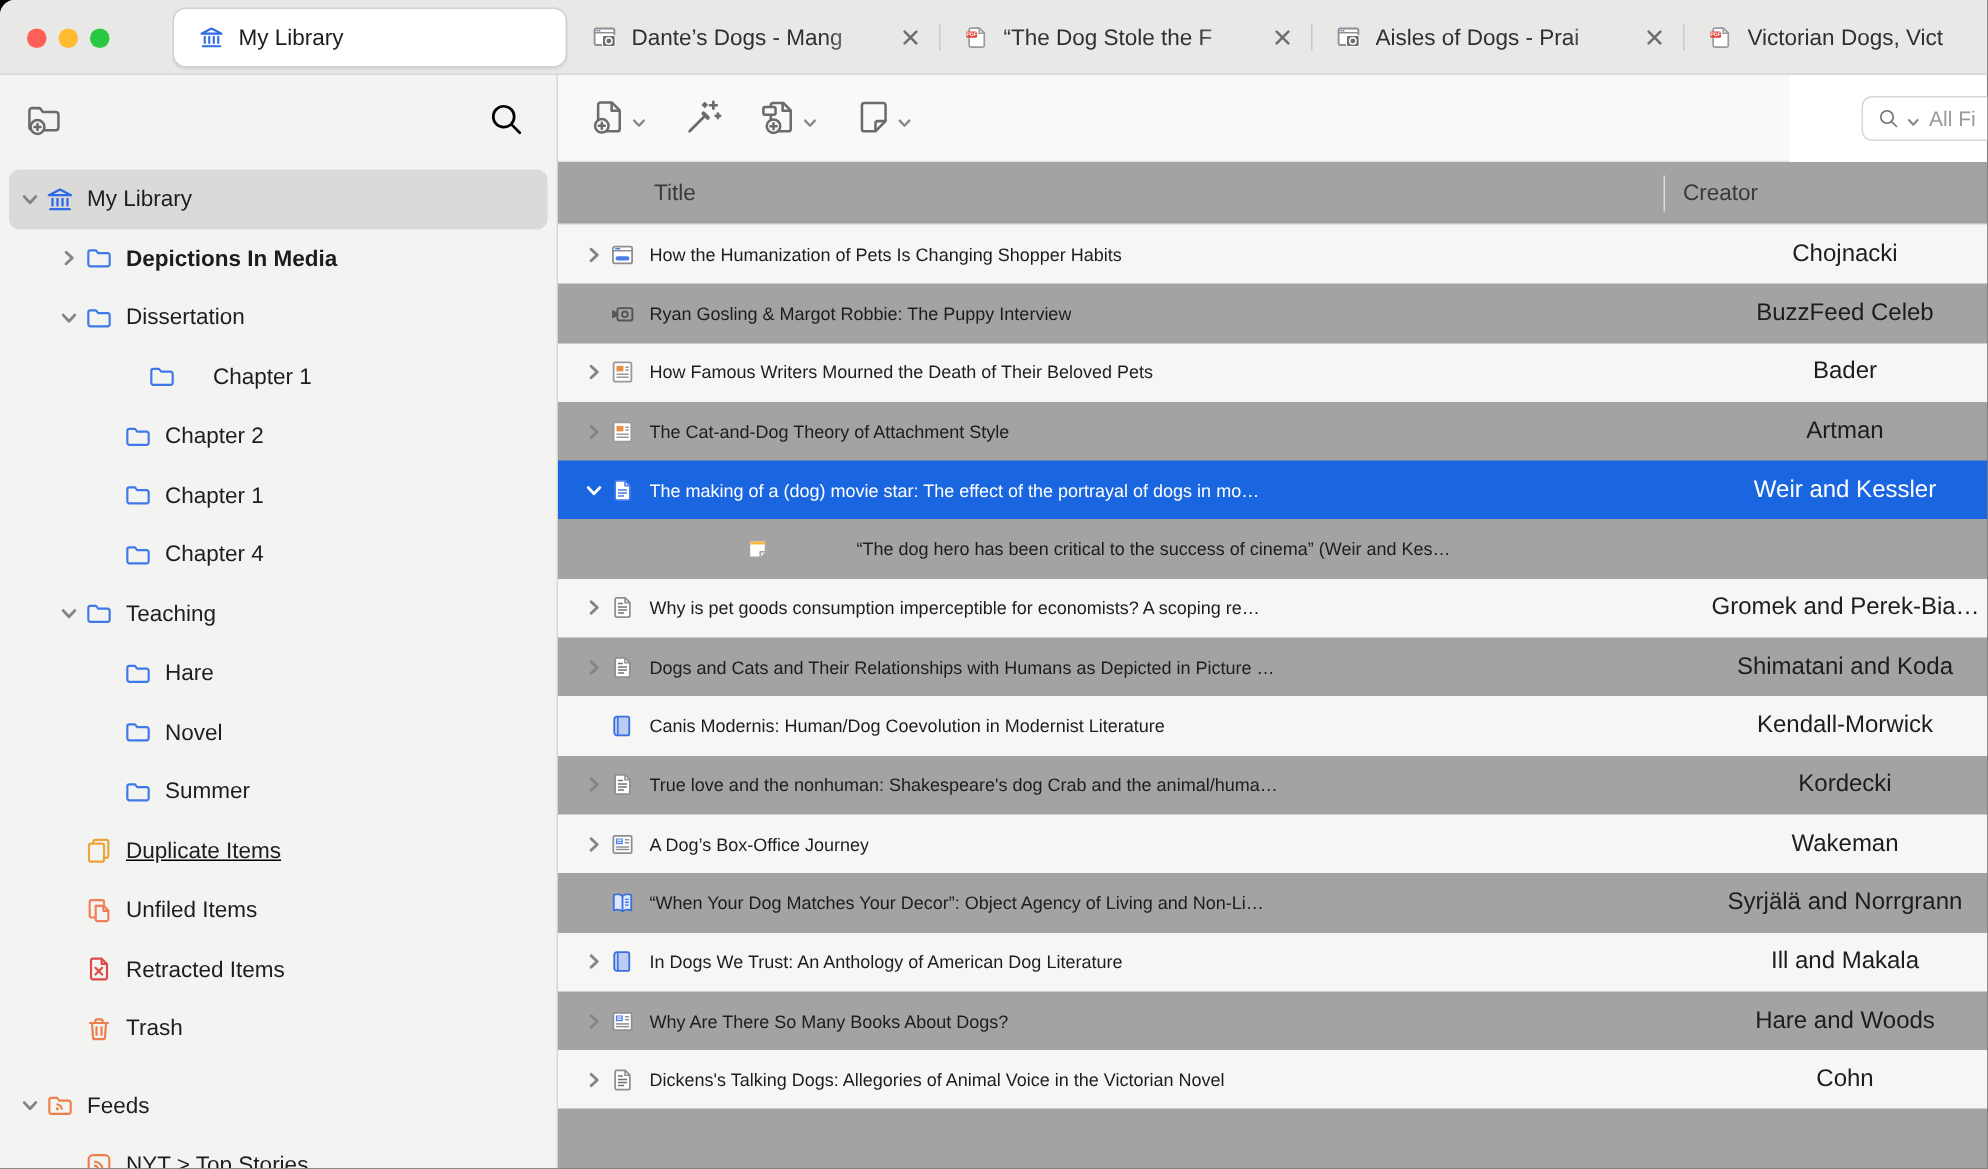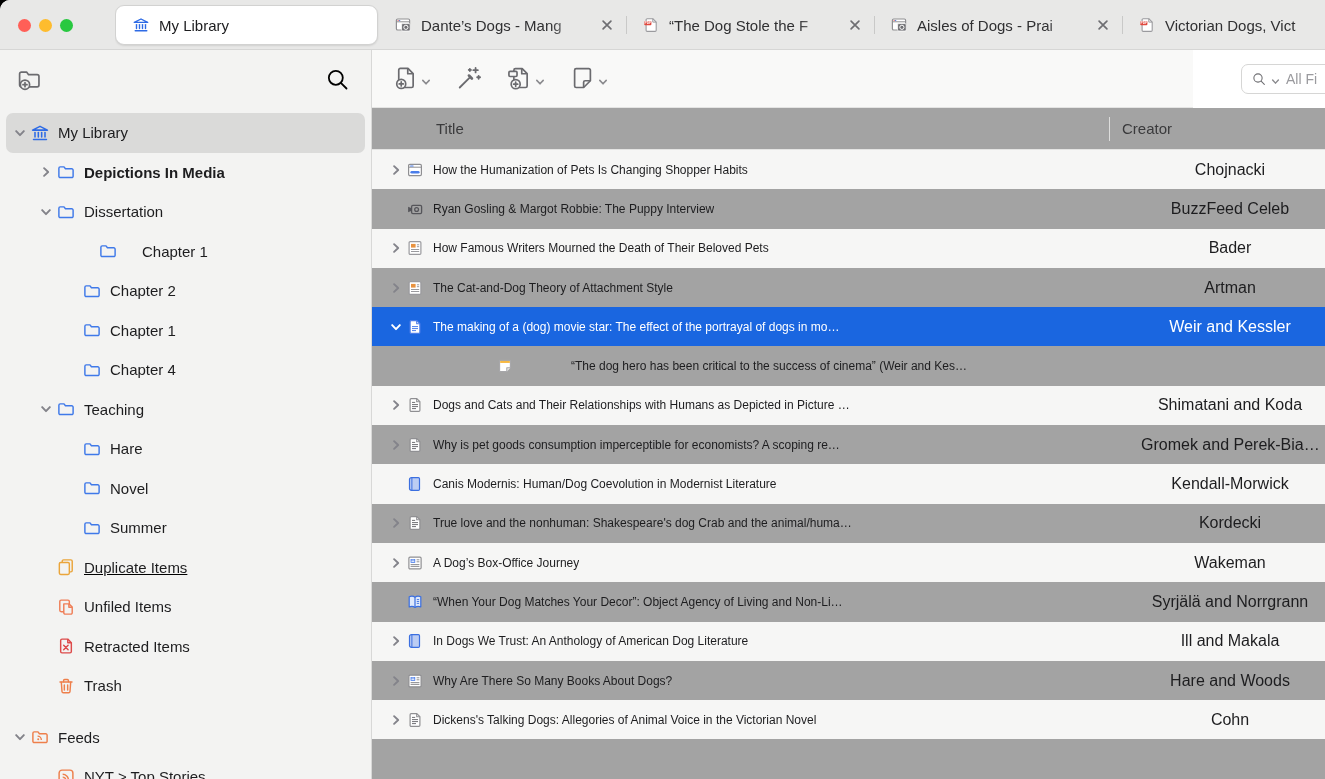--- a/index.html
+++ b/index.html
@@ -632,23 +632,23 @@
                 <path d="M4.1 3.7 a1.1 1.1 0 0 1 1.1 -1.1 h5.6 l3.1 3.1 v8.6 a1.1 1.1 0 0 1 -1.1 1.1 H5.2 a1.1 1.1 0 0 1 -1.1 -1.1 Z" fill="#fff" stroke="#8f8f92" stroke-width="1.2" stroke-linejoin="round"></path>
                 <path d="M10.7 2.7 v3.1 h3.2" fill="none" stroke="#8f8f92" stroke-width="1.1"></path>
                 <g stroke="#707074" stroke-width="1">
                   <line x1="6" y1="6.4" x2="9.2" y2="6.4"></line>
                   <line x1="6" y1="8.6" x2="12" y2="8.6"></line>
                   <line x1="6" y1="10.6" x2="12" y2="10.6"></line>
                   <line x1="6" y1="12.6" x2="10" y2="12.6"></line>
                 </g>
               </svg>
             </span>
-      <span class="row-title">Dogs and Cats and Their Relationships with Humans as Depicted in Picture …</span>
-    </div>
-    <div class="cell-creator">Shimatani and Koda</div>
+      <span class="row-title">Why is pet goods consumption imperceptible for economists? A scoping re…</span>
+    </div>
+    <div class="cell-creator">Gromek and Perek-Bia…</div>
   </div>
 
   <div class="trow">
     <div class="cell-title">
       <span class="twisty">
               <svg viewBox="0 0 10 10" fill="none" stroke="currentColor" stroke-width="1.6" stroke-linecap="round" stroke-linejoin="round">
                 <path d="M3.4 1.8 L6.8 5 L3.4 8.2"></path>
               </svg>
             </span>
       <span class="row-icon">
@@ -656,23 +656,23 @@
                 <path d="M4.1 3.7 a1.1 1.1 0 0 1 1.1 -1.1 h5.6 l3.1 3.1 v8.6 a1.1 1.1 0 0 1 -1.1 1.1 H5.2 a1.1 1.1 0 0 1 -1.1 -1.1 Z" fill="#fff" stroke="#8f8f92" stroke-width="1.2" stroke-linejoin="round"></path>
                 <path d="M10.7 2.7 v3.1 h3.2" fill="none" stroke="#8f8f92" stroke-width="1.1"></path>
                 <g stroke="#707074" stroke-width="1">
                   <line x1="6" y1="6.4" x2="9.2" y2="6.4"></line>
                   <line x1="6" y1="8.6" x2="12" y2="8.6"></line>
                   <line x1="6" y1="10.6" x2="12" y2="10.6"></line>
                   <line x1="6" y1="12.6" x2="10" y2="12.6"></line>
                 </g>
               </svg>
             </span>
-      <span class="row-title">Why is pet goods consumption imperceptible for economists? A scoping re…</span>
-    </div>
-    <div class="cell-creator">Gromek and Perek-Bia…</div>
+      <span class="row-title">Dogs and Cats and Their Relationships with Humans as Depicted in Picture …</span>
+    </div>
+    <div class="cell-creator">Shimatani and Koda</div>
   </div>
 
   <div class="trow">
     <div class="cell-title">
       <span class="twisty"></span>
       <span class="row-icon">
               <svg viewBox="0 0 18 18">
                 <path d="M5.4 2.7 h7 a1.1 1.1 0 0 1 1.1 1.1 v10.4 a1.1 1.1 0 0 1 -1.1 1.1 h-7 a1.9 1.9 0 0 1 -1.9 -1.9 V4.6 a1.9 1.9 0 0 1 1.9 -1.9 Z" fill="#bccdf3" stroke="#3b6fe0" stroke-width="1.2"></path>
                 <path d="M5.9 2.7 v12.6" stroke="#3b6fe0" stroke-width="1" fill="none"></path>
               </svg>

